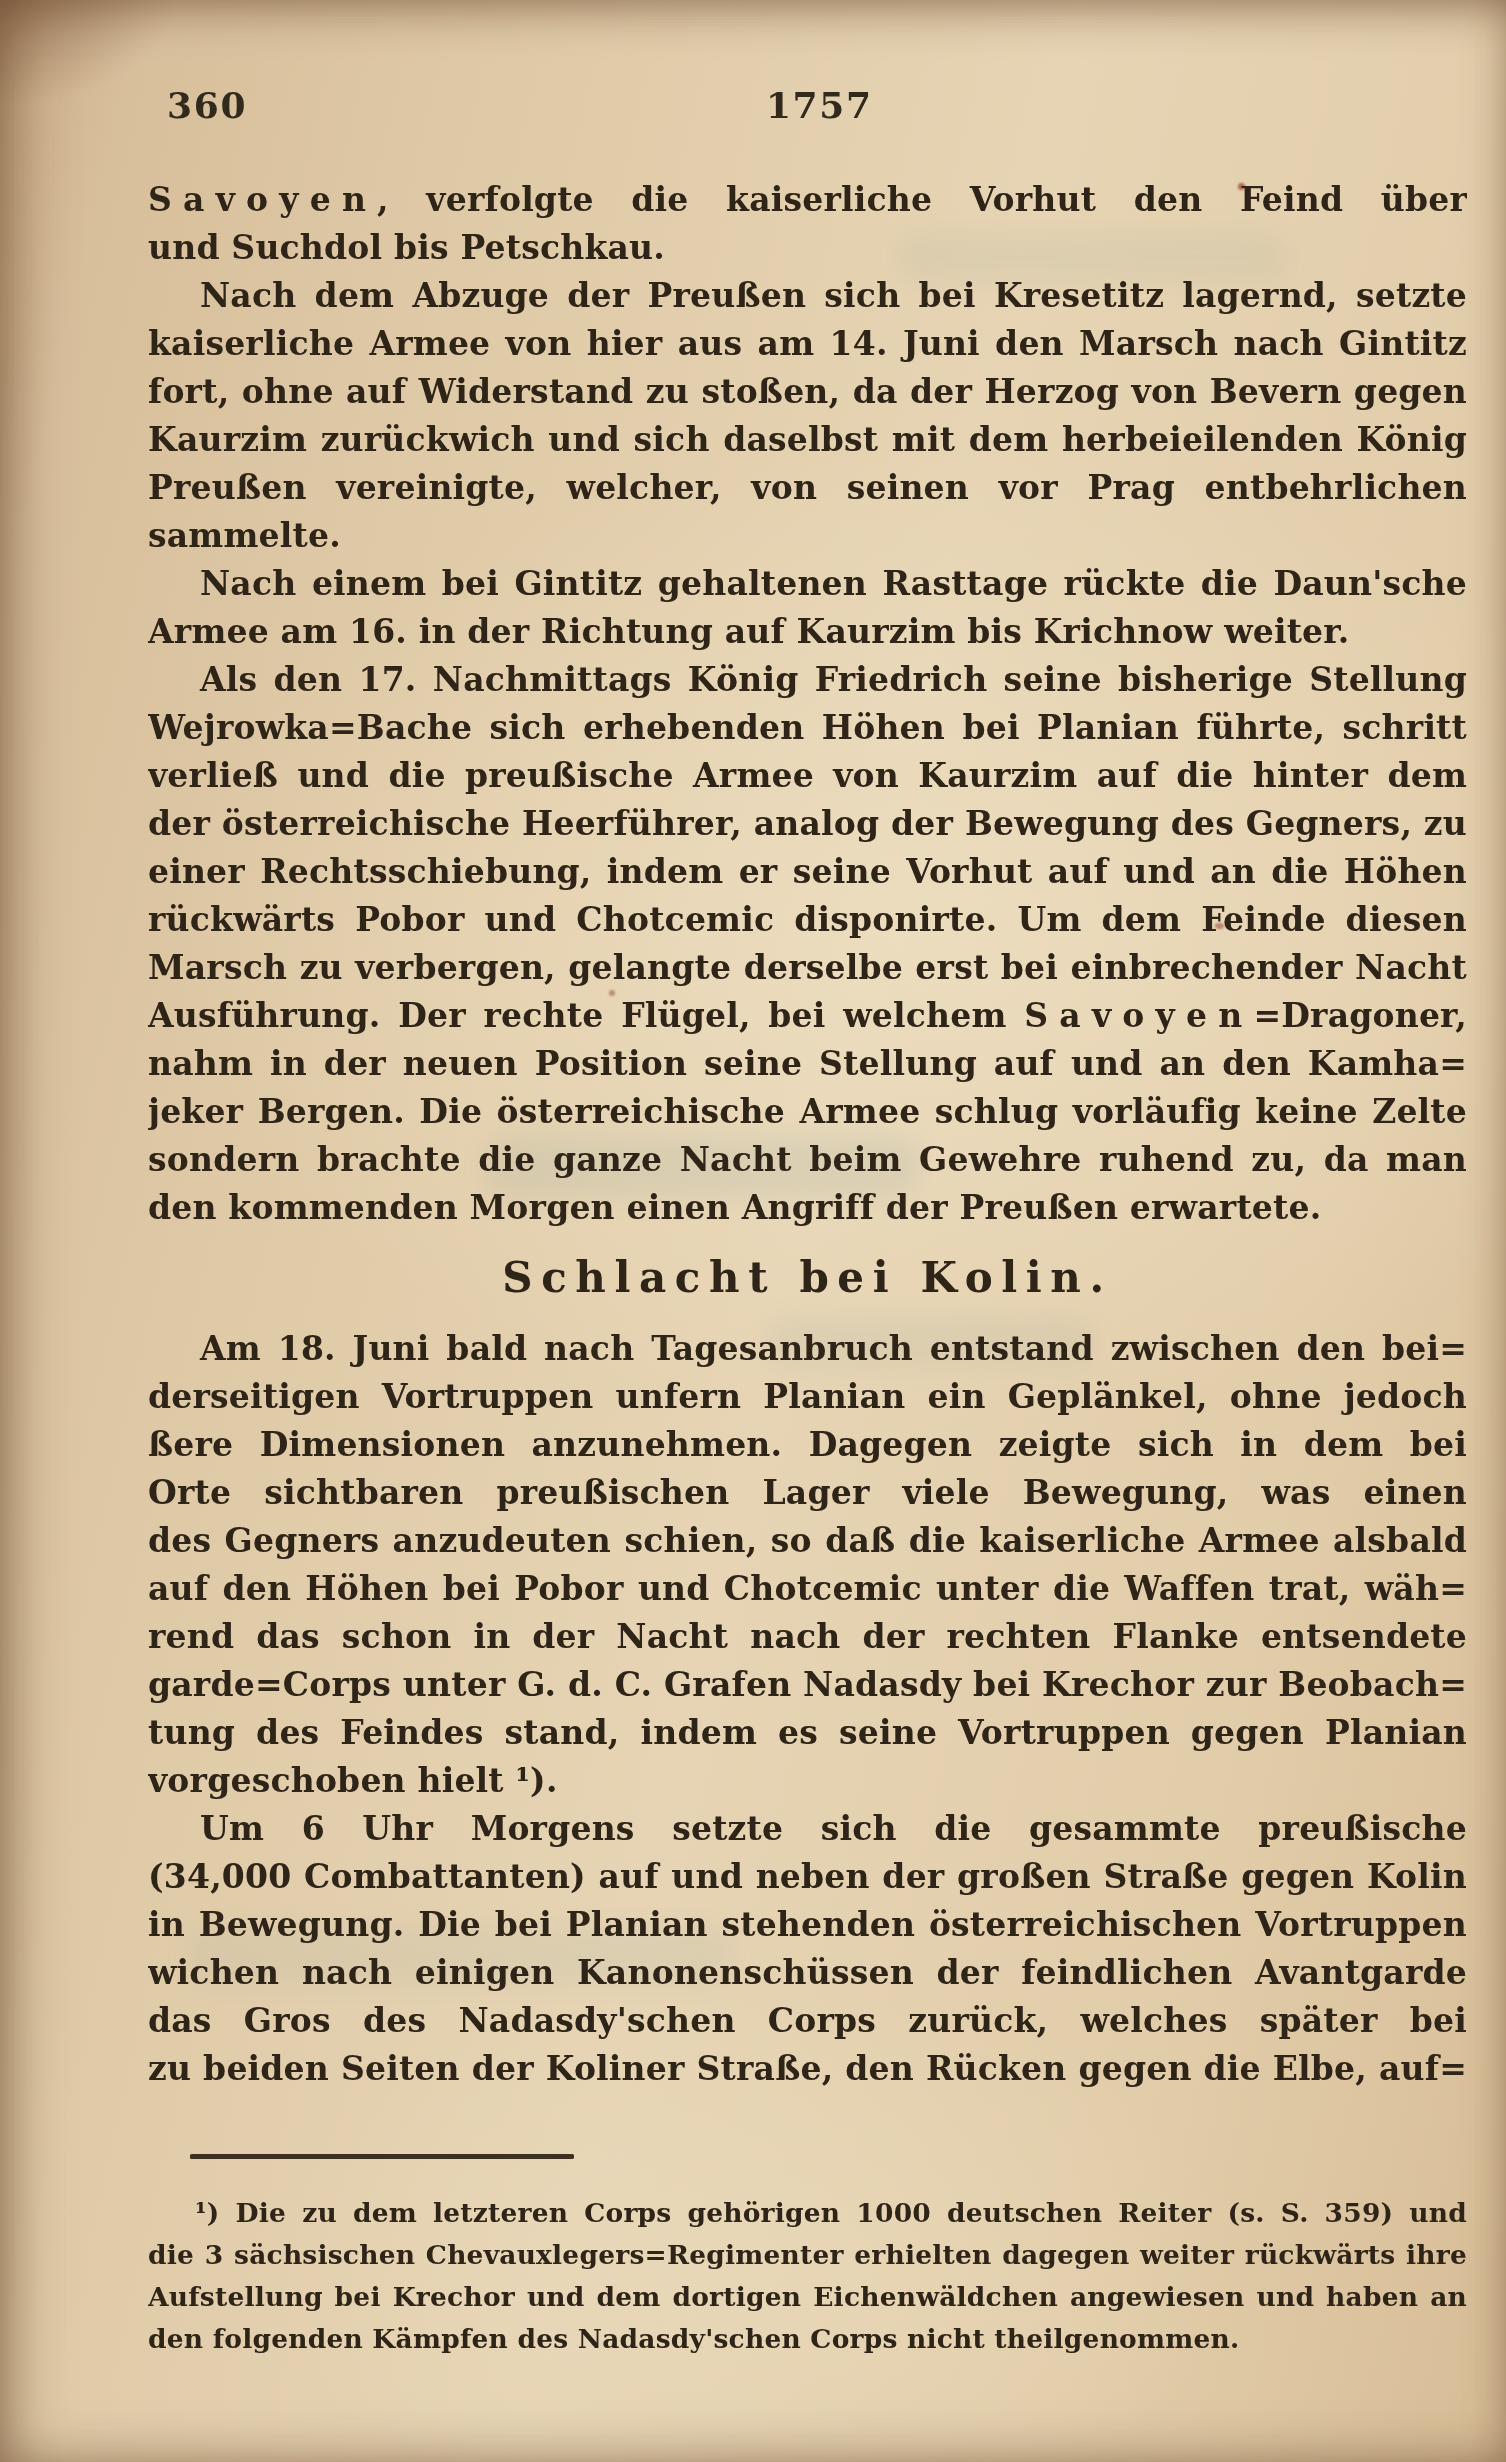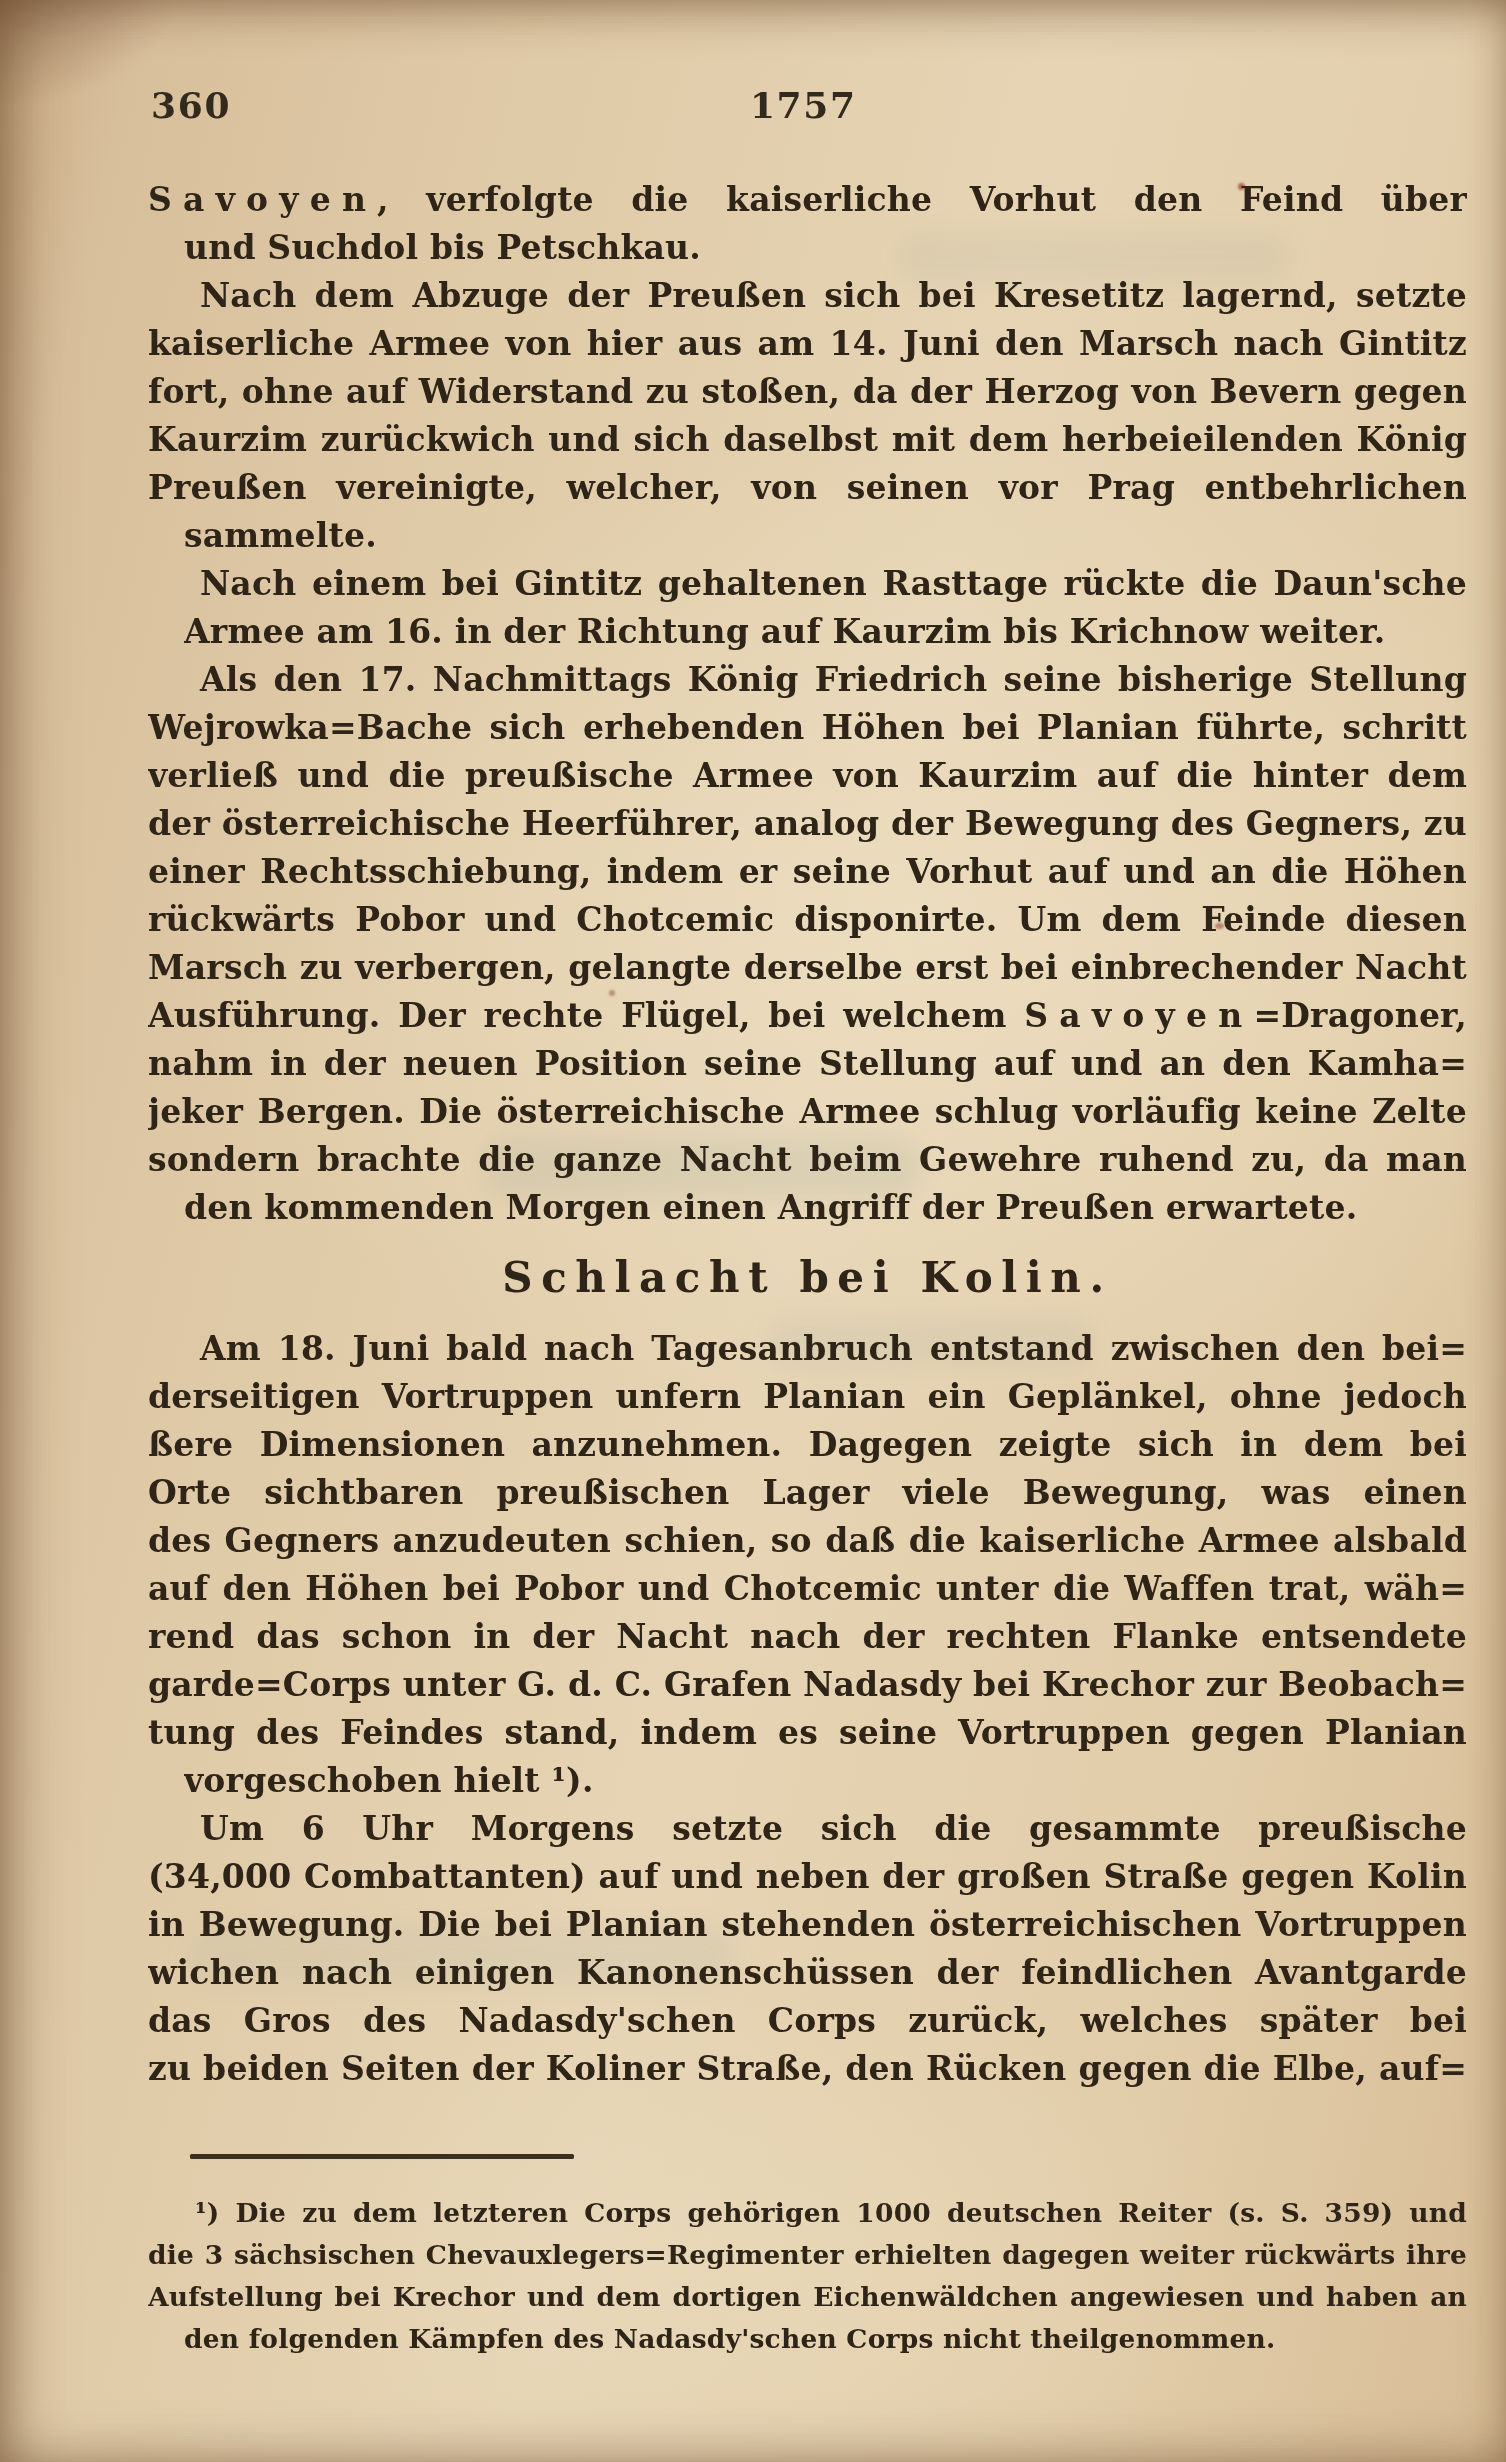--- a/index.html
+++ b/index.html
@@ -24,34 +24,34 @@
   .stain { position:absolute; border-radius:50%; pointer-events:none; }
   .speck-1 { left:1238px; top:183px; width:7px; height:7px; background:rgba(146,44,28,0.65); filter:blur(0.8px); }
   .speck-2 { left:1215px; top:923px; width:8.6px; height:6.2px; background:rgba(140,52,34,0.50); filter:blur(1.2px); }
   .speck-3 { left:609px; top:990px; width:5.5px; height:5.5px; background:rgba(120,60,35,0.45); filter:blur(0.8px); }
   .smudge { position:absolute; pointer-events:none; filter:blur(11px); }
   .smudge-1 { left:484px; top:1136px; width:437px; height:62px; background:rgba(96,136,134,0.10); border-radius:31px; }
   .smudge-2 { left:765px; top:1319px; width:328px; height:47px; background:rgba(96,136,134,0.08); border-radius:23.4px; }
   .smudge-3 { left:187px; top:1928px; width:546px; height:55px; background:rgba(100,140,138,0.07); border-radius:31px; }
   .smudge-4 { left:898px; top:234px; width:390px; height:47px; background:rgba(96,136,134,0.07); border-radius:23.4px; }
 
-  .header { position:absolute; top:80px; left:148px; width:1319px; height:50px; font-size:36px; line-height:50px; font-weight:bold; color:#332a1e; }
+  .header { position:absolute; top:80px; left:164px; width:1319px; height:50px; font-size:36px; line-height:50px; font-weight:bold; color:#332a1e; }
   .pagenum { position:absolute; left:3.1px; top:0; letter-spacing:1.6px; }
   .yearnum { position:absolute; left:50%; transform:translateX(-54%); top:0; letter-spacing:1.6px; }
 
   .content { position:absolute; top:176px; left:148px; width:1319px; }
   .para { margin:0; }
   .line {
     height:48px; line-height:48px;
     font-size:33px; font-weight:bold;
     text-align:justify; text-align-last:justify;
     overflow:hidden; white-space:normal;
     letter-spacing:0.2px;
   }
-  .line.last { text-align-last:left;margin-left:36px; }
+  .line.last { text-align-last:left; }
   .para.indent .line:first-child { text-indent:52px; }
   .sp { letter-spacing:0.34em; }
 
   .section-heading {
     margin:22px 0 23.4px 0;
     height:48px; line-height:48px;
     text-align:center; text-align-last:center;
     font-size:42px; font-weight:bold; letter-spacing:8.6px;
   }
 

